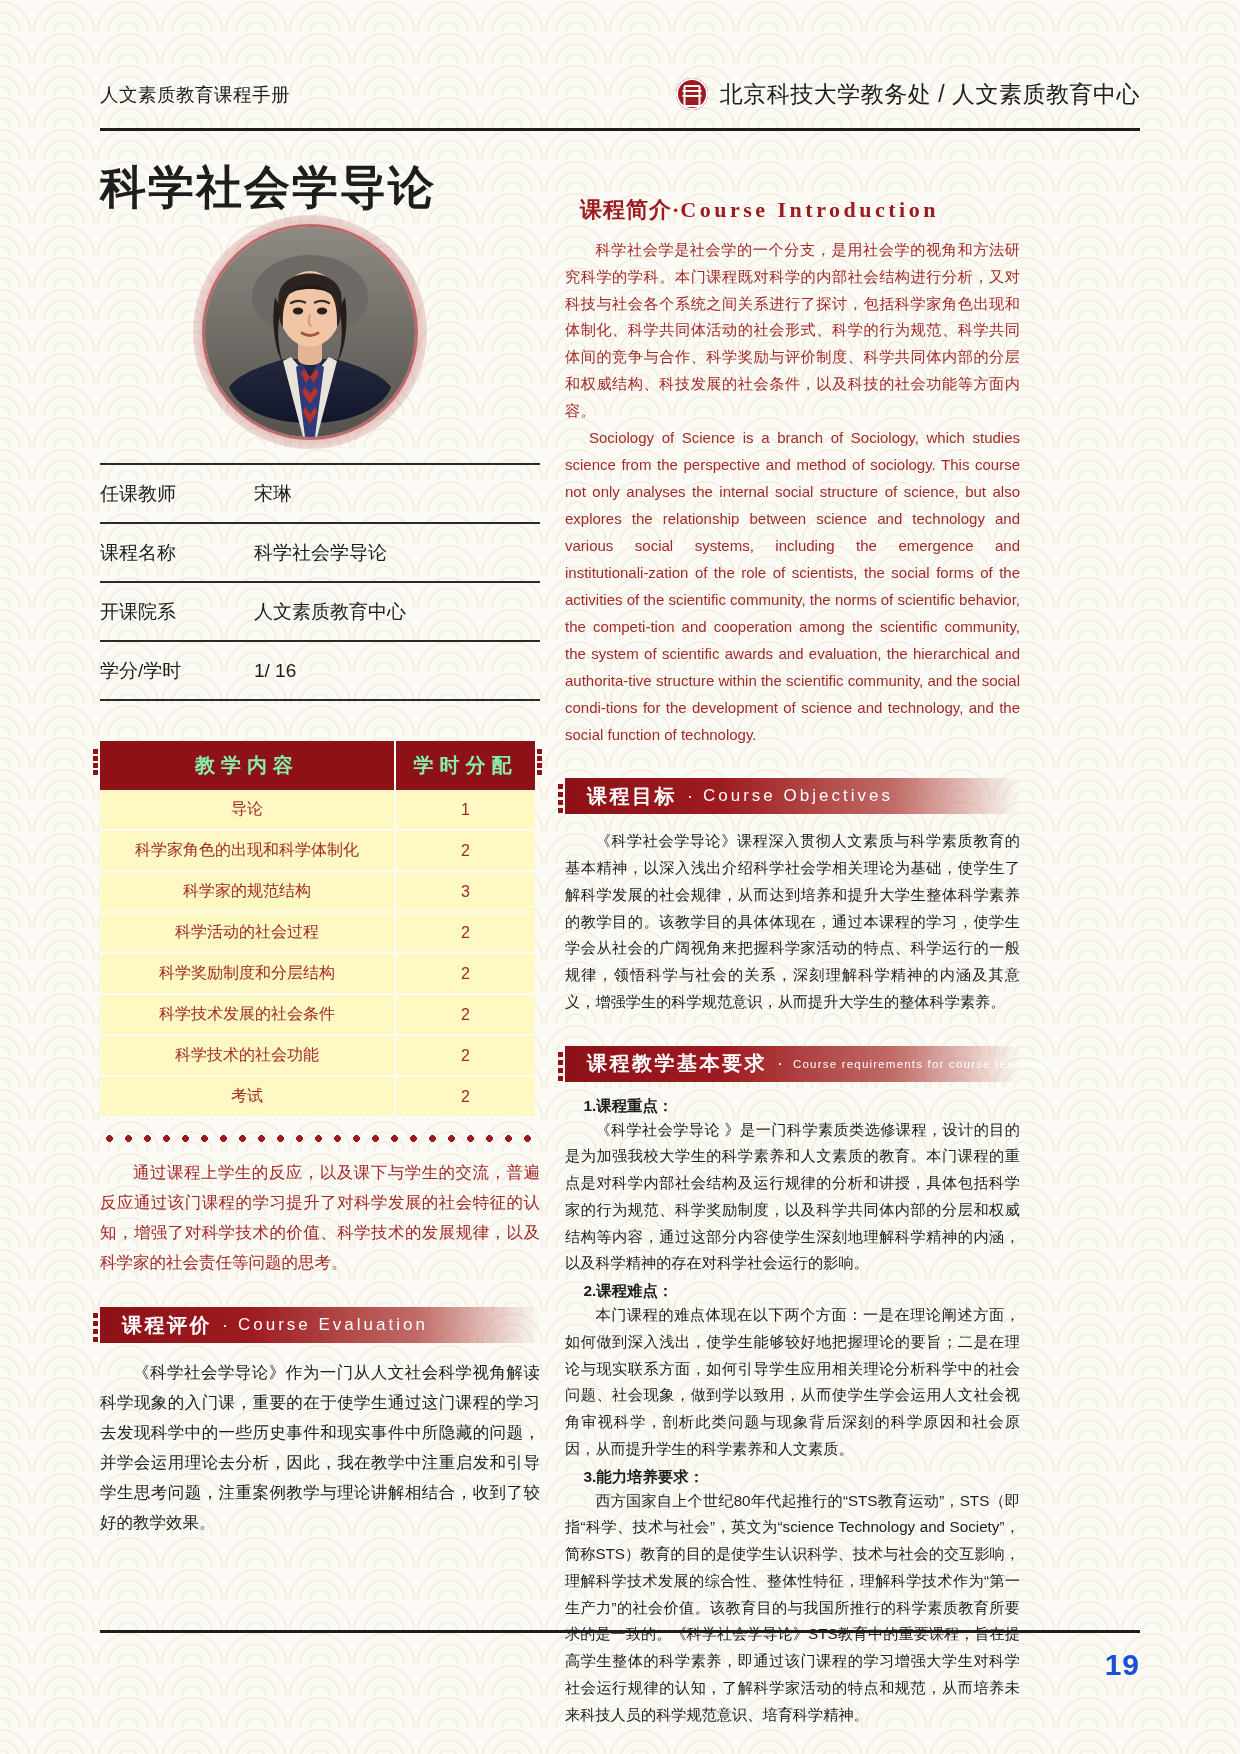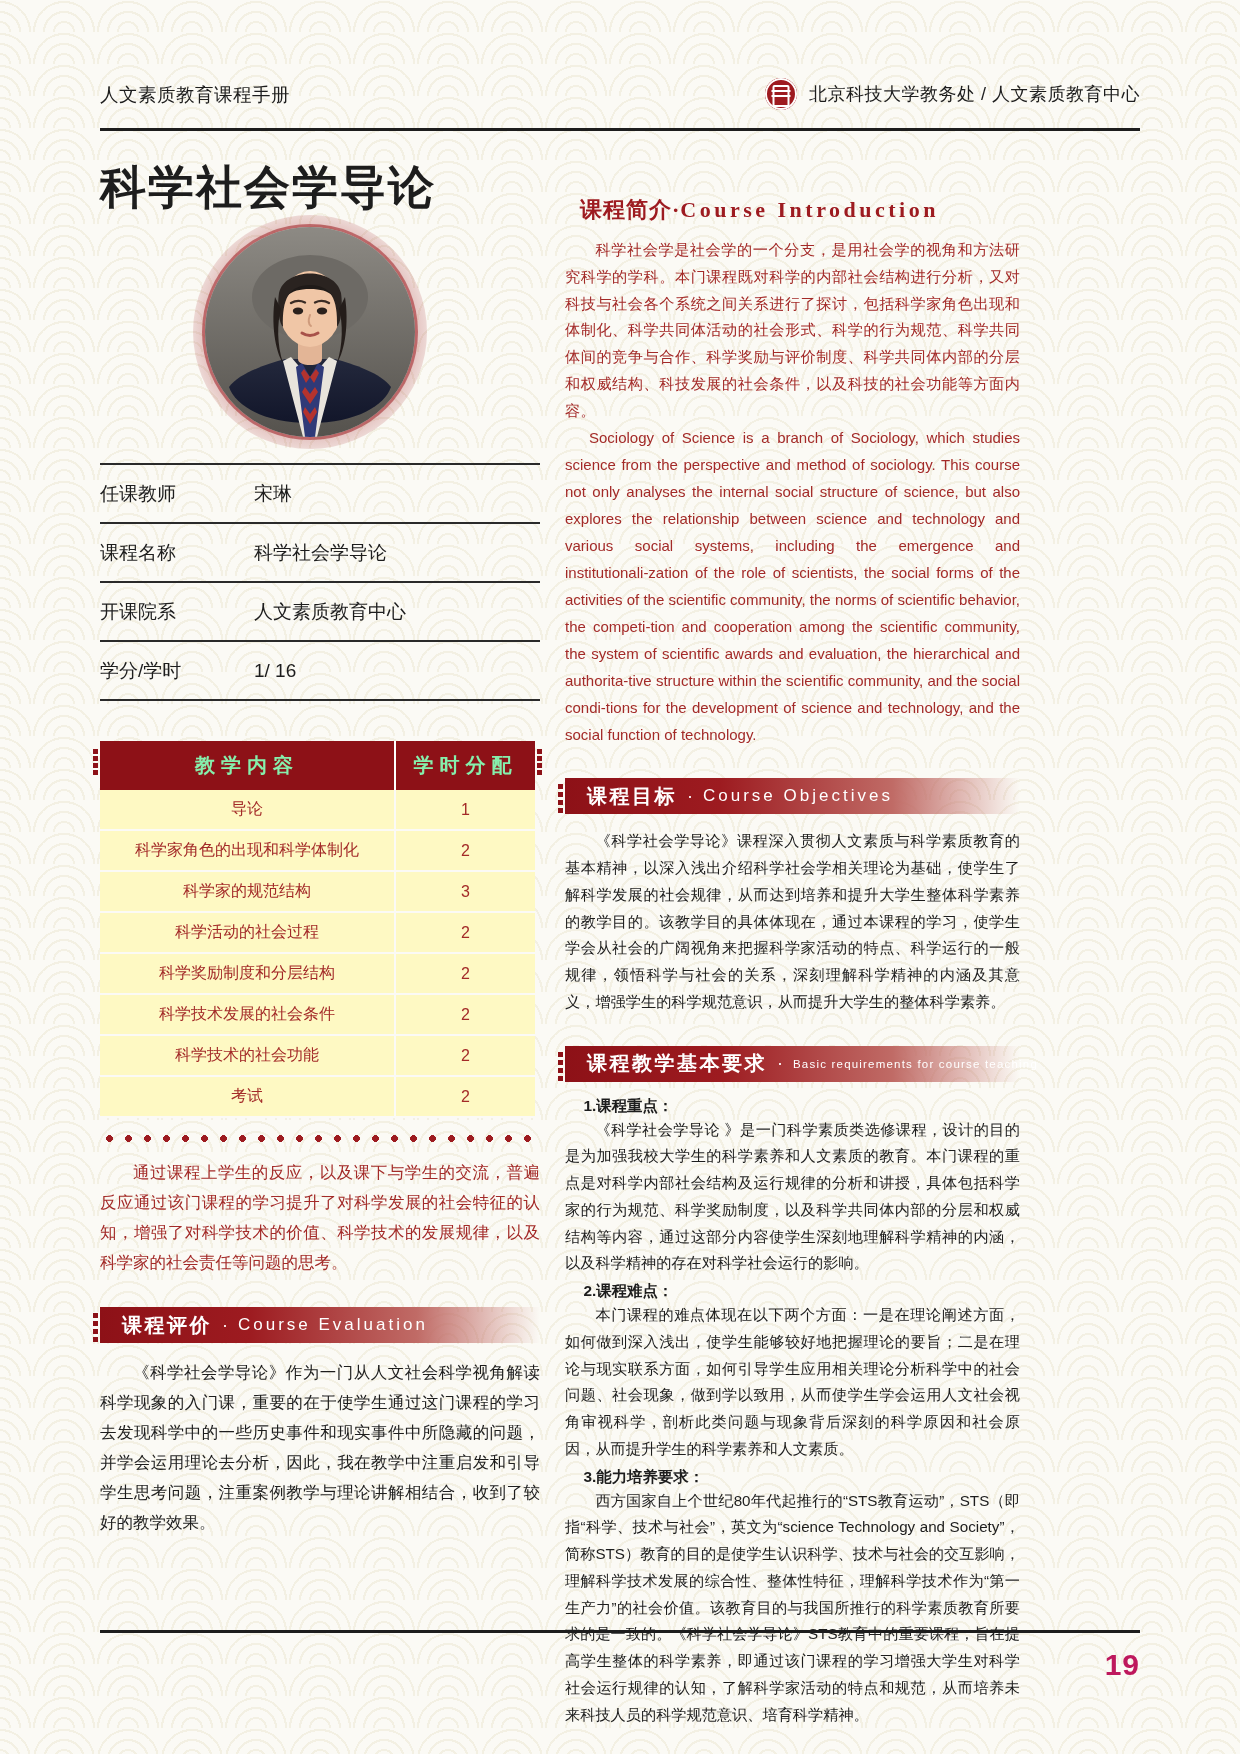--- a/index.html
+++ b/index.html
@@ -43,30 +43,30 @@
   }
   .hdr-right .seal::before{
     content:""; position:absolute; left:50%; top:7px; transform:translateX(-50%);
     width:13px; height:18px; border:2px solid #fff; border-radius:2px;
   }
   .hdr-right .seal::after{
     content:""; position:absolute; left:50%; top:12px; transform:translateX(-50%);
     width:19px; height:2px; background:#fff;
     box-shadow:0 5px 0 0 #fff;
   }
-  .hdr-right .txt{ font-size:18px; letter-spacing:.5px; color:#1d1d1d; }
+  .hdr-right .txt{ font-size:23px; letter-spacing:.5px; color:#1d1d1d; }
   .hdr-rule{
     position:absolute; left:100px; top:128px; width:1040px; height:3px; background:#1d1d1d;
   }
   .foot-rule{
     position:absolute; left:100px; top:1630px; width:1040px; height:2.5px; background:#1d1d1d;
   }
   .pageno{
     position:absolute; right:100px; top:1648px;
-    font-size:30px; font-weight:bold; color:#be185d; letter-spacing:1px;
+    font-size:30px; font-weight:bold; color:#1d4ed8; letter-spacing:1px;
   }
 
   
   .col-left{ position:absolute; left:100px; top:160px; width:440px; }
   .doc-title{
     font-size:46px; font-weight:bold; letter-spacing:2px; color:#1d1d1d;
     margin:0 0 10px 0; line-height:1.2;
   }
 
   .portrait-wrap{
@@ -340,21 +340,21 @@
 
     <div class="banner">
       <span class="nub">
           <i></i>
           <i></i>
           <i></i>
           <i></i>
         </span>
       <span class="zh">课程教学基本要求</span>
       <span class="dotsep">·</span>
-      <span class="en small">Basic requirements for course teaching</span>
+      <span class="en small">Course requirements for course teaching</span>
     </div>
 
     <p class="sub-h">1.课程重点：</p>
     <p class="rbody dark">《科学社会学导论 》是一门科学素质类选修课程，设计的目的是为加强我校大学生的科学素养和人文素质的教育。本门课程的重点是对科学内部社会结构及运行规律的分析和讲授，具体包括科学家的行为规范、科学奖励制度，以及科学共同体内部的分层和权威结构等内容，通过这部分内容使学生深刻地理解科学精神的内涵，以及科学精神的存在对科学社会运行的影响。</p>
     <p class="sub-h">2.课程难点：</p>
     <p class="rbody dark">本门课程的难点体现在以下两个方面：一是在理论阐述方面，如何做到深入浅出，使学生能够较好地把握理论的要旨；二是在理论与现实联系方面，如何引导学生应用相关理论分析科学中的社会问题、社会现象，做到学以致用，从而使学生学会运用人文社会视角审视科学，剖析此类问题与现象背后深刻的科学原因和社会原因，从而提升学生的科学素养和人文素质。</p>
     <p class="sub-h">3.能力培养要求：</p>
     <p class="rbody dark">西方国家自上个世纪80年代起推行的“STS教育运动”，STS（即指“科学、技术与社会”，英文为“science Technology and Society”，简称STS）教育的目的是使学生认识科学、技术与社会的交互影响，理解科学技术发展的综合性、整体性特征，理解科学技术作为“第一生产力”的社会价值。该教育目的与我国所推行的科学素质教育所要求的是一致的。《科学社会学导论》STS教育中的重要课程，旨在提高学生整体的科学素养，即通过该门课程的学习增强大学生对科学社会运行规律的认知，了解科学家活动的特点和规范，从而培养未来科技人员的科学规范意识、培育科学精神。</p>
   </div>
 

